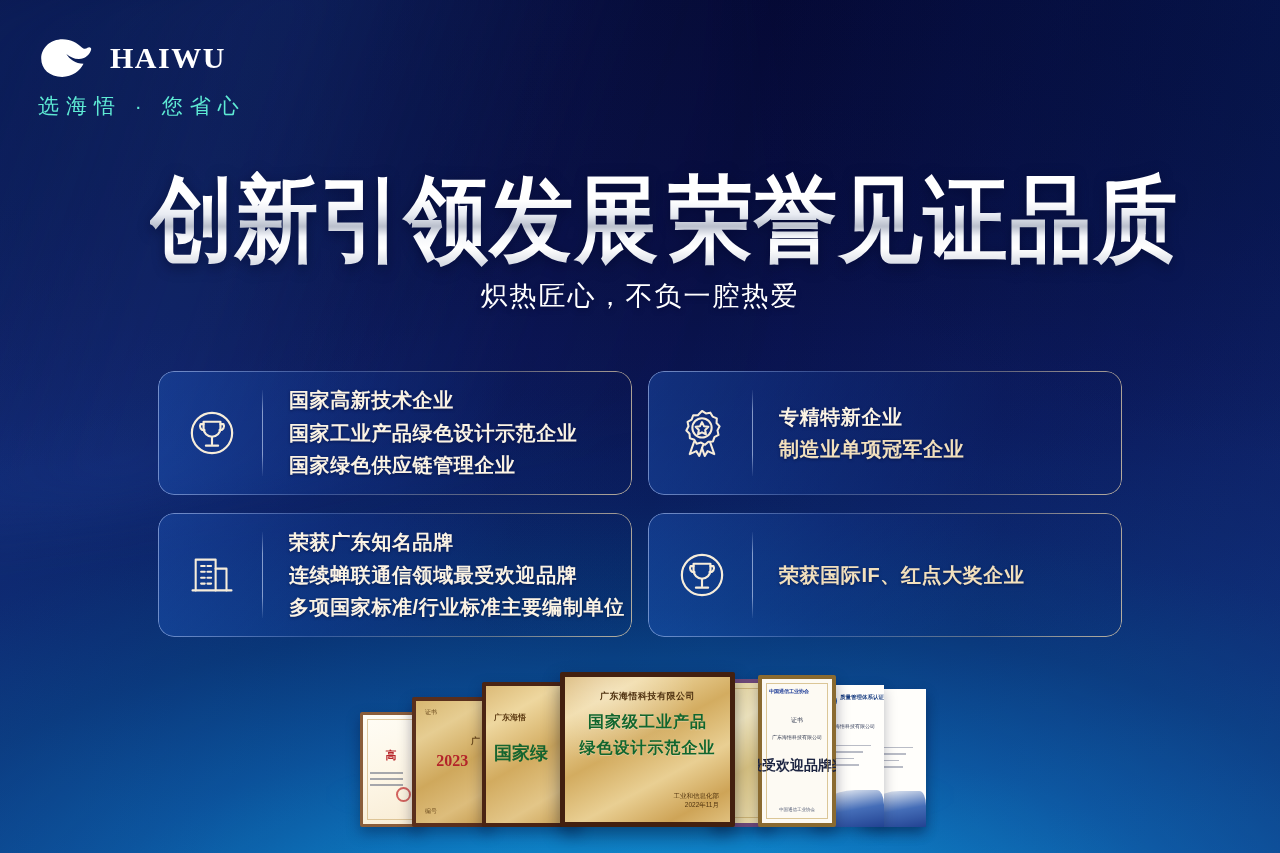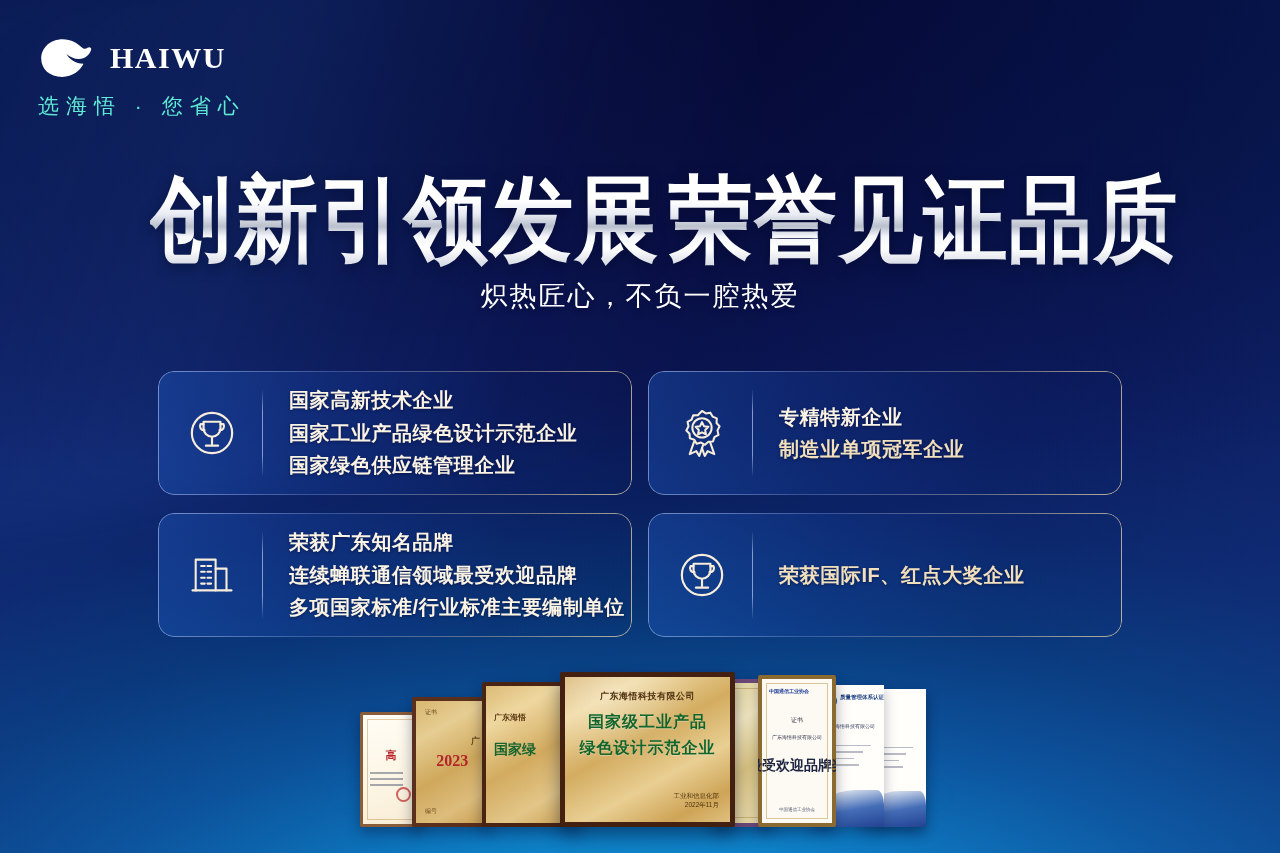--- a/index.html
+++ b/index.html
@@ -262,21 +262,21 @@
     width:100%; height:100%;
     background:linear-gradient(150deg,#dcbb78 0%,#eed79f 22%,#d2ab5f 52%,#e3c688 78%,#c89f52 100%);
     position:relative;
   }
   .p3 .co{
     position:absolute; left:8px; top:19%;
     font-size:8px; font-weight:700; color:#5c3a12; white-space:nowrap;
   }
   .p3 .mt{
     position:absolute; left:8px; top:40%;
-    font-size:14px; font-weight:700; color:#16652f; white-space:nowrap;
+    font-size:18px; font-weight:700; color:#16652f; white-space:nowrap;
     font-family:"Liberation Serif","DejaVu Serif",serif;
   }
   
   .p4{
     left:200px; width:175px; height:155px;
     background:#43200f; padding:5px;
     box-shadow:0 8px 18px rgba(2,10,40,0.45);
     z-index:6;
   }
   .p4 .inner{

